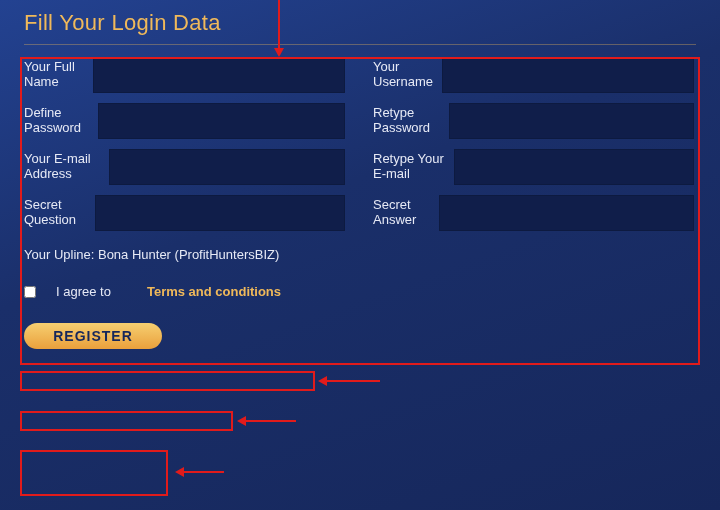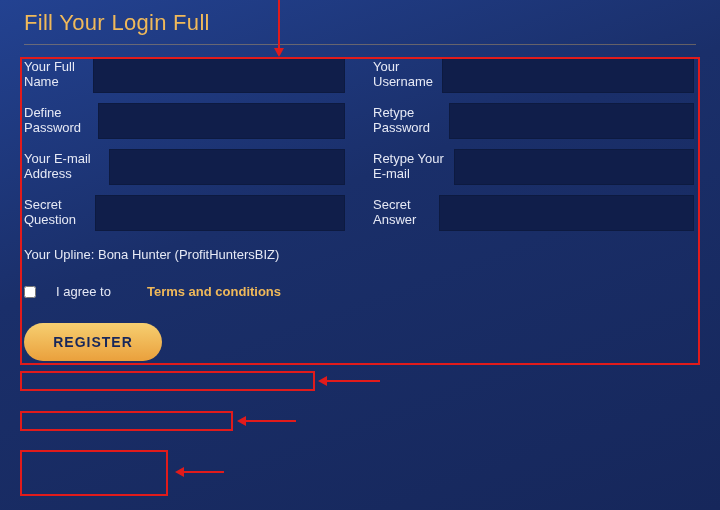--- a/index.html
+++ b/index.html
@@ -76,21 +76,21 @@
   }
   .link {
     color: #f0b95a;
     text-decoration: none;
     font-weight: 600;
     margin-left: 20px;
   }
   .register-btn {
     margin-top: 24px;
     width: 138px;
-    height: 38px;
+    height: 26px;
     border-radius: 19px;
     border: none;
     background: linear-gradient(180deg, #f6cf71 0%, #eaa03c 100%);
     color: #16275b;
     font-size: 14px;
     font-weight: 600;
     letter-spacing: 1px;
     cursor: pointer;
   }
 
@@ -124,21 +124,21 @@
     border-bottom: 5px solid transparent;
     border-right: 9px solid #e11b1b;
     z-index: 51;
     pointer-events: none;
   }
 </style>
 </head>
 <body>
 
 <div class="page">
-  <div class="title">Fill Your Login Full</div>
+  <div class="title">Fill Your Login Data</div>
   <hr class="divider">
 
   <div class="grid">
 
     <div class="cell">
       <div class="field-label">Your Full Name</div>
       <input class="field-input" value="" style="">
     </div>
     <div class="cell">
       <div class="field-label">Your Username</div>

